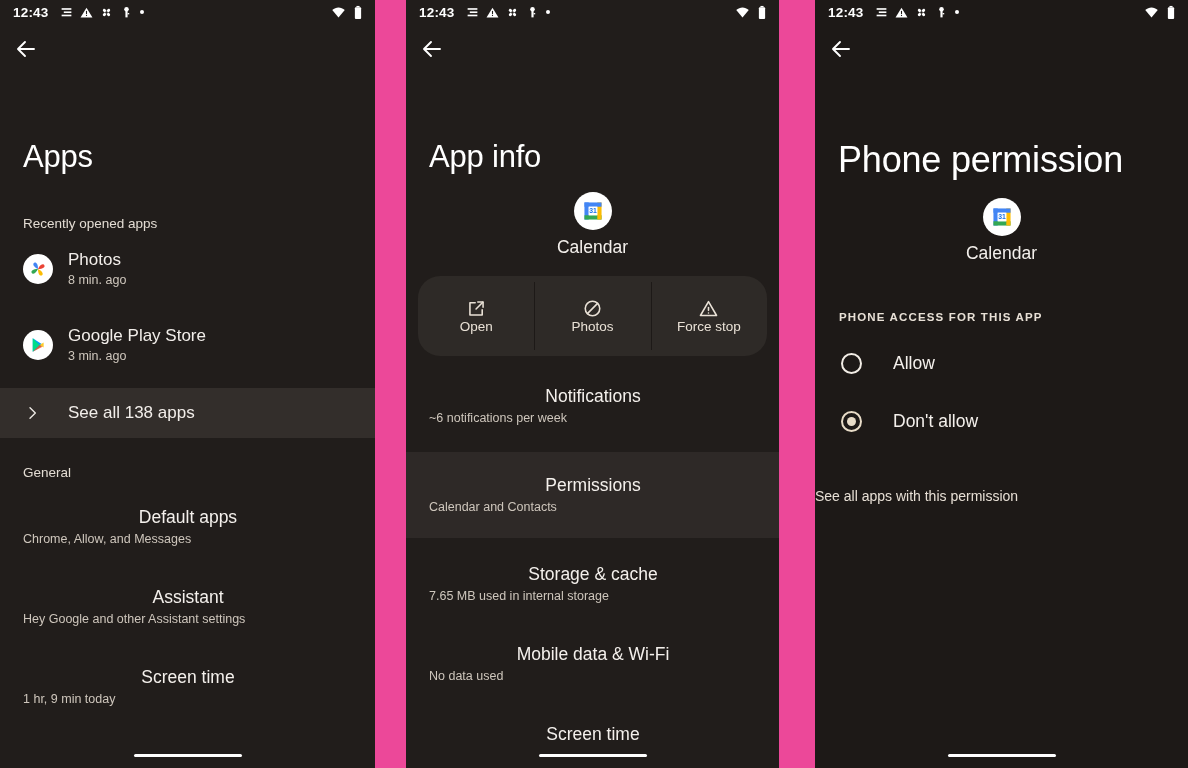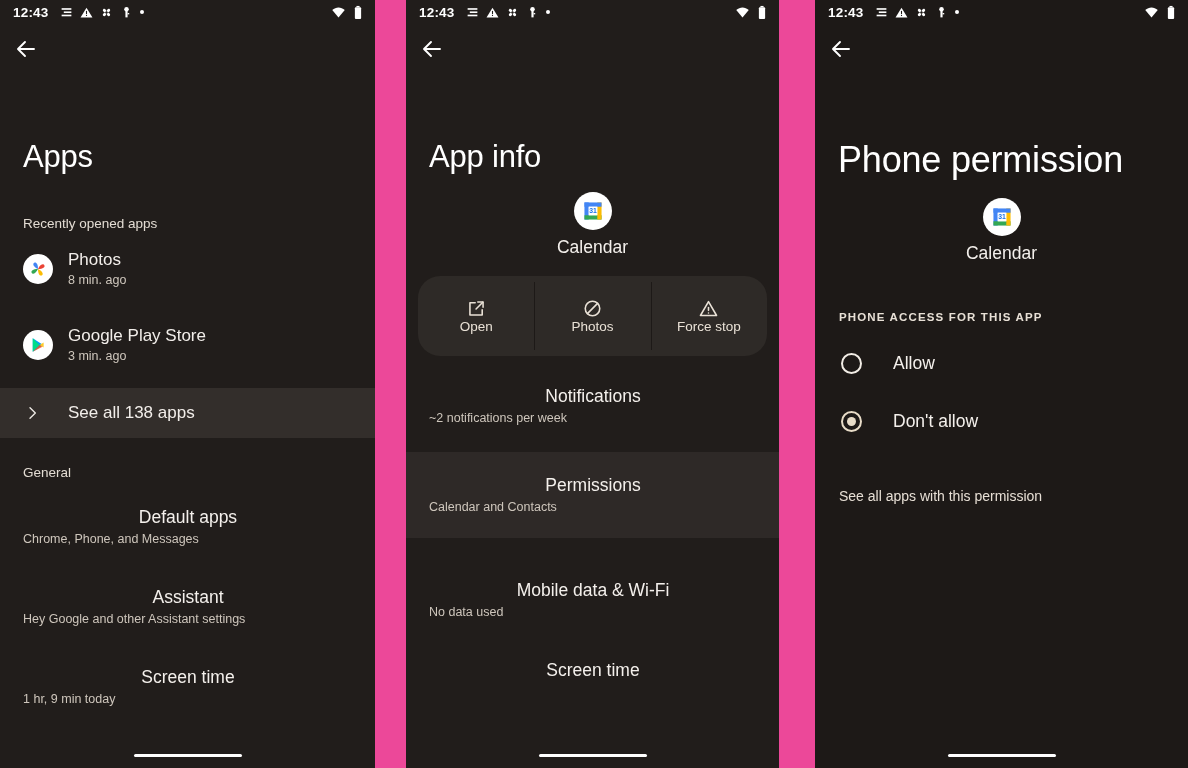--- a/index.html
+++ b/index.html
@@ -141,21 +141,21 @@
     position:absolute; width:9px; height:9px; border-radius:50%;
     background:#e8dcc8;
   }
   .radio.checked::after{
     content:""; position:absolute;
     width:44px; height:44px; border-radius:50%;
     background:radial-gradient(circle, rgba(150,130,95,.30) 0%, rgba(150,130,95,.12) 55%, rgba(150,130,95,0) 72%);
     z-index:-1;
   }
   .radio-label { color:#f4f0ec; font-size:17.5px; margin-left:30px; }
-  .perm-link { color:#e7dfd5; font-size:14px; padding-left:24px; }
+  .perm-link { color:#e7dfd5; font-size:14px; }
 
   
   .home-indicator {
     position:absolute; bottom:11px; left:50%;
     transform:translateX(-50%);
     width:108px; height:3px; border-radius:2px;
     background:#ffffff;
   }
 </style>
 </head>
@@ -258,21 +258,21 @@
         </svg>
       <span class="seeall-label">See all 138 apps</span>
     </div>
 
     <div style="height:27px"></div>
     <div class="section-label">General</div>
     <div style="height:15px"></div>
 
     <div class="list-row">
       <div class="lr-title">Default apps</div>
-      <div class="lr-sub">Chrome, Phone, and Messages</div>
+      <div class="lr-sub">Chrome, Allow, and Messages</div>
     </div>
     <div style="height:16px"></div>
     <div class="list-row">
       <div class="lr-title">Assistant</div>
       <div class="lr-sub">Hey Google and other Assistant settings</div>
     </div>
     <div style="height:16px"></div>
     <div class="list-row">
       <div class="lr-title">Screen time</div>
       <div class="lr-sub">1 hr, 9 min today</div>
@@ -368,32 +368,36 @@
           <rect x="11.1" y="16.3" width="1.8" height="1.8" rx=".9" fill="#e9e1d6"></rect>
         </svg>
         <span class="action-label">Force stop</span>
       </div>
     </div>
 
     <div style="height:18px"></div>
 
     <div class="list-row">
       <div class="lr-title">Notifications</div>
-      <div class="lr-sub">~2 notifications per week</div>
+      <div class="lr-sub">~6 notifications per week</div>
     </div>
 
     <div style="height:14px"></div>
 
     <div class="list-row highlight" style="padding-top:21px;padding-bottom:21px">
       <div class="lr-title">Permissions</div>
       <div class="lr-sub">Calendar and Contacts</div>
     </div>
 
     <div style="height:14px"></div>
 
+    <div class="list-row">
+      <div class="lr-title">Storage &amp; cache</div>
+      <div class="lr-sub">7.65 MB used in internal storage</div>
+    </div>
 
     <div style="height:16px"></div>
 
     <div class="list-row">
       <div class="lr-title">Mobile data &amp; Wi-Fi</div>
       <div class="lr-sub">No data used</div>
     </div>
 
     <div style="height:16px"></div>
 

